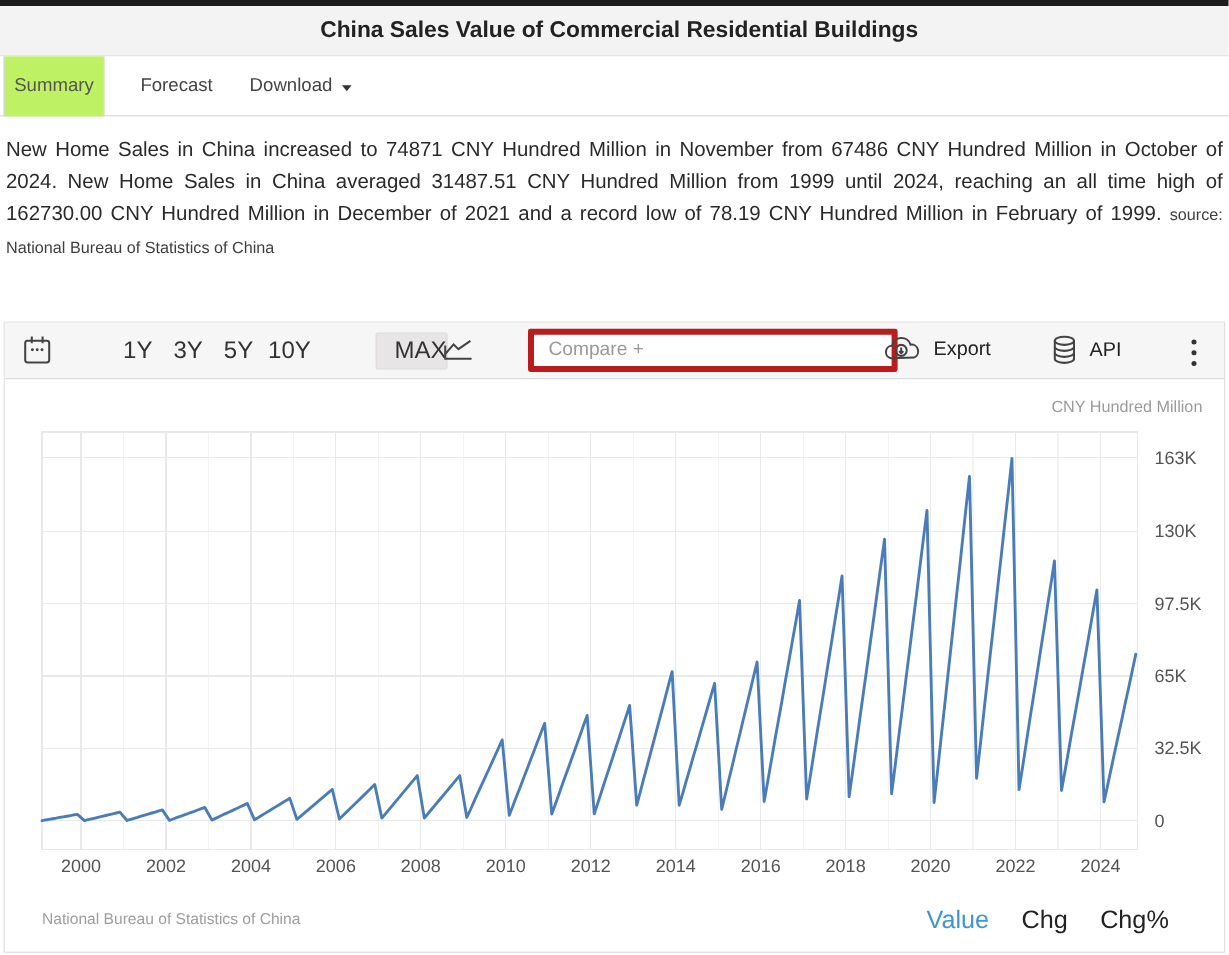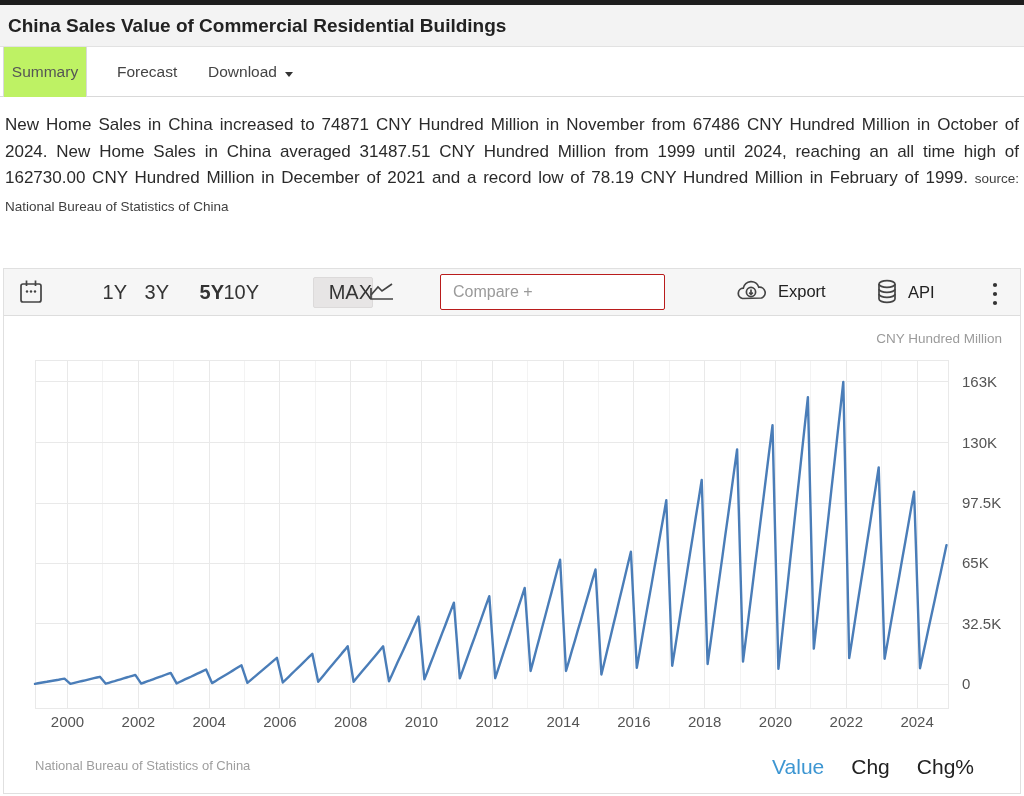--- a/index.html
+++ b/index.html
@@ -2,21 +2,21 @@
 <html><head>
 <meta charset="utf-8">
 <style>
   * { margin:0; padding:0; box-sizing:border-box; }
   body { background:#fff; }
   .page { position:relative; width:1024px; height:796px; background:#fff;
           font-family:"Liberation Sans", sans-serif; overflow:hidden; }
   .topstrip { position:absolute; left:0; top:0; width:100%; height:5px; background:#1d1d1d; }
   .titlebar { position:absolute; left:0; top:5px; width:100%; height:42px; background:#f3f3f3;
               border-bottom:1px solid #e2e2e2; }
-  .titlebar h1 { padding:10px 0 0 8px; font-size:19px; font-weight:bold; color:#222; }
+  .titlebar h1 { padding:10px 0 0 8px; font-size:19px; font-weight:bold; color:#222;text-align:center; }
   .tabs { position:absolute; left:0; top:47px; width:100%; height:50px; background:#fff;
           border-bottom:1px solid #d9d9d9; }
   .tab { position:absolute; top:0; height:49px; line-height:49px; font-size:15.5px; color:#444; cursor:pointer; }
   .tab.active { left:3px; width:84px; text-align:center; background:#bef264; height:50px;
                 border-left:1px solid #d9d9d9; border-right:1px solid #d9d9d9; z-index:2; color:#555; }
   .tab-forecast { left:117px; }
   .tab-download { left:208px; }
   .caret { display:inline-block; width:0; height:0; border-left:4px solid transparent;
            border-right:4px solid transparent; border-top:5px solid #333; margin-left:8px; }
   .summary { position:absolute; left:5px; top:112px; width:1014px; text-align:justify;
@@ -27,26 +27,26 @@
   .toolbar { position:absolute; left:0; top:0; width:100%; height:47px; background:#f6f6f6;
              border-bottom:1px solid #ddd; }
   .tbtn { position:absolute; display:flex; align-items:center; gap:9px; background:none; border:none;
           cursor:pointer; font-family:"Liberation Sans",sans-serif; font-size:16.5px; color:#222; }
   .cal-btn { left:14px; top:9px; }
   .rbtn { position:absolute; top:8px; height:31px; line-height:31px; font-size:20px; color:#333;
           text-align:right; background:none; border:none; cursor:pointer;
           font-family:"Liberation Sans",sans-serif; }
   .rbtn.r1y { left:85px;  width:38px; }
   .rbtn.r3y { left:127px; width:38px; }
-  .rbtn.r5y { left:182px; width:38px;font-weight:bold; }
+  .rbtn.r5y { left:169px; width:38px; }
   .rbtn.r10y{ left:209px; width:46px; }
   .rbtn.rmax{ left:261px; width:60px; }
   .rbtn.active { background:#e7e5e5; border:1px solid #dcdada; border-radius:2px; line-height:29px;margin-left:48px; }
   .chart-type-btn { left:364px; top:11px; }
-  .compare { position:absolute; left:436px; top:5px; width:225px; height:36px; border:1px solid #b91c1c;
+  .compare { position:absolute; left:436px; top:5px; width:308px; height:36px; border:5px solid #b91c1c;
              border-radius:2px; background:#fff; font-size:16px; color:#555; padding:0 12px;
              outline:none; font-family:"Liberation Sans",sans-serif; }
   .compare::placeholder { color:#9a9a9a; }
   .export-btn { left:729px; top:9px;justify-content:flex-end; }
   .api-btn { left:871px; top:9px; }
   .kebab-btn { left:983px; top:10px; padding:2px 5px; }
   .unit { position:absolute; right:18px; top:62px; font-size:13.5px; color:#9b9b9b; }
   .chart-svg { position:absolute; left:0; top:47px; }
   .cfooter-src { position:absolute; left:31px; top:489px; font-size:13px; color:#9e9e9e; }
   .flinks { position:absolute; right:46px; top:486px; display:flex; gap:27px; font-size:21px; }

